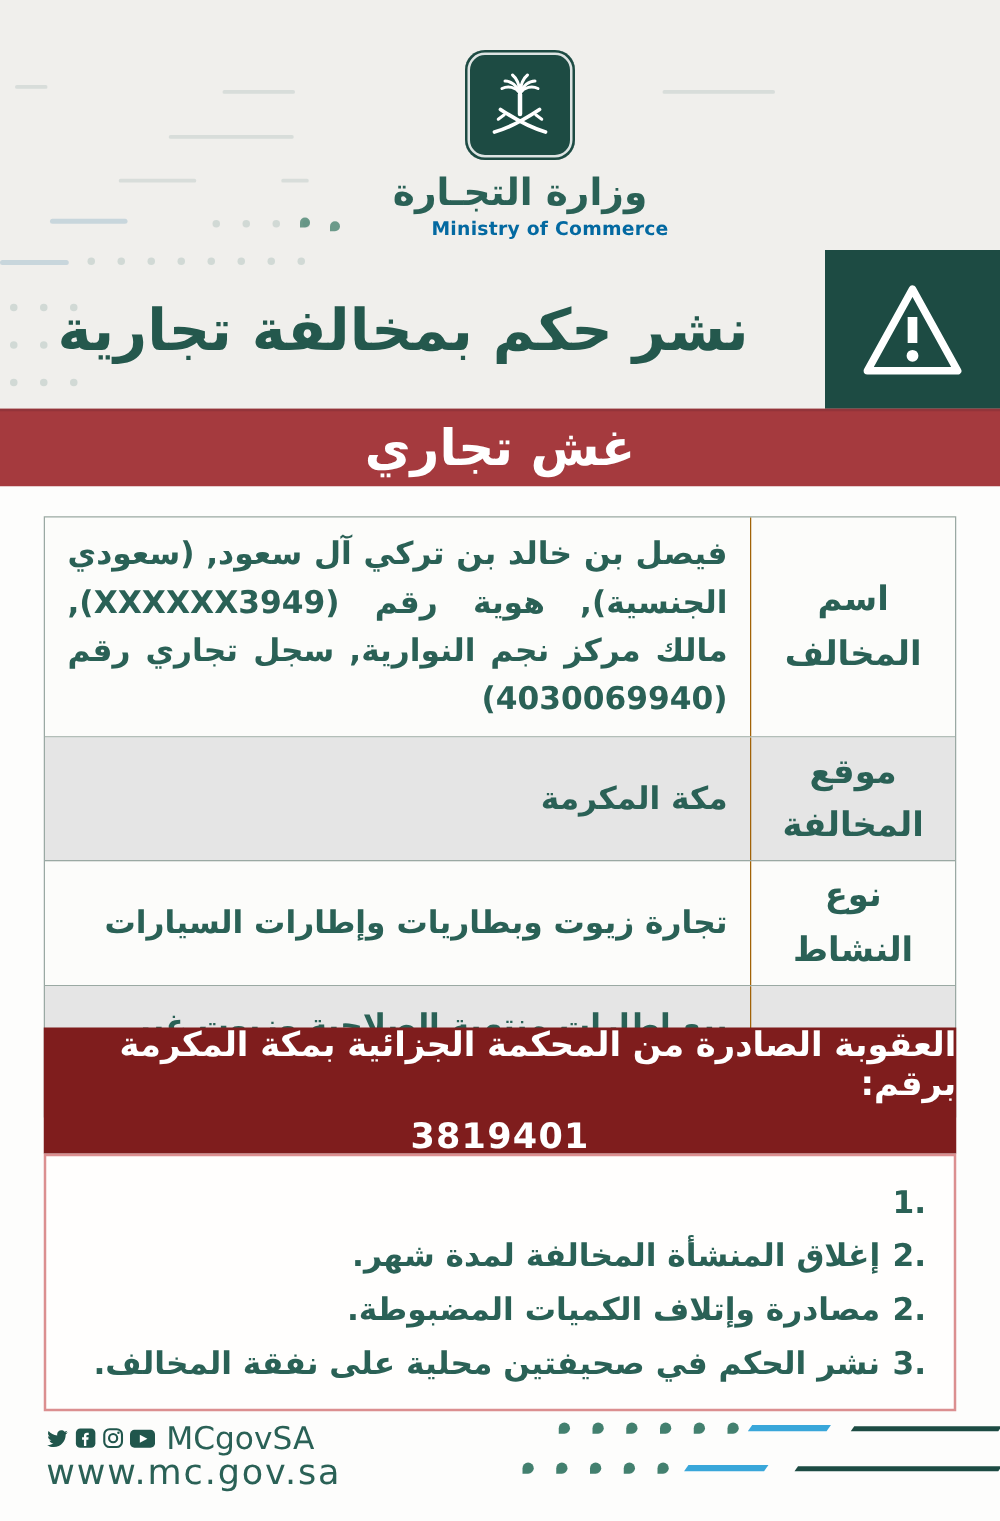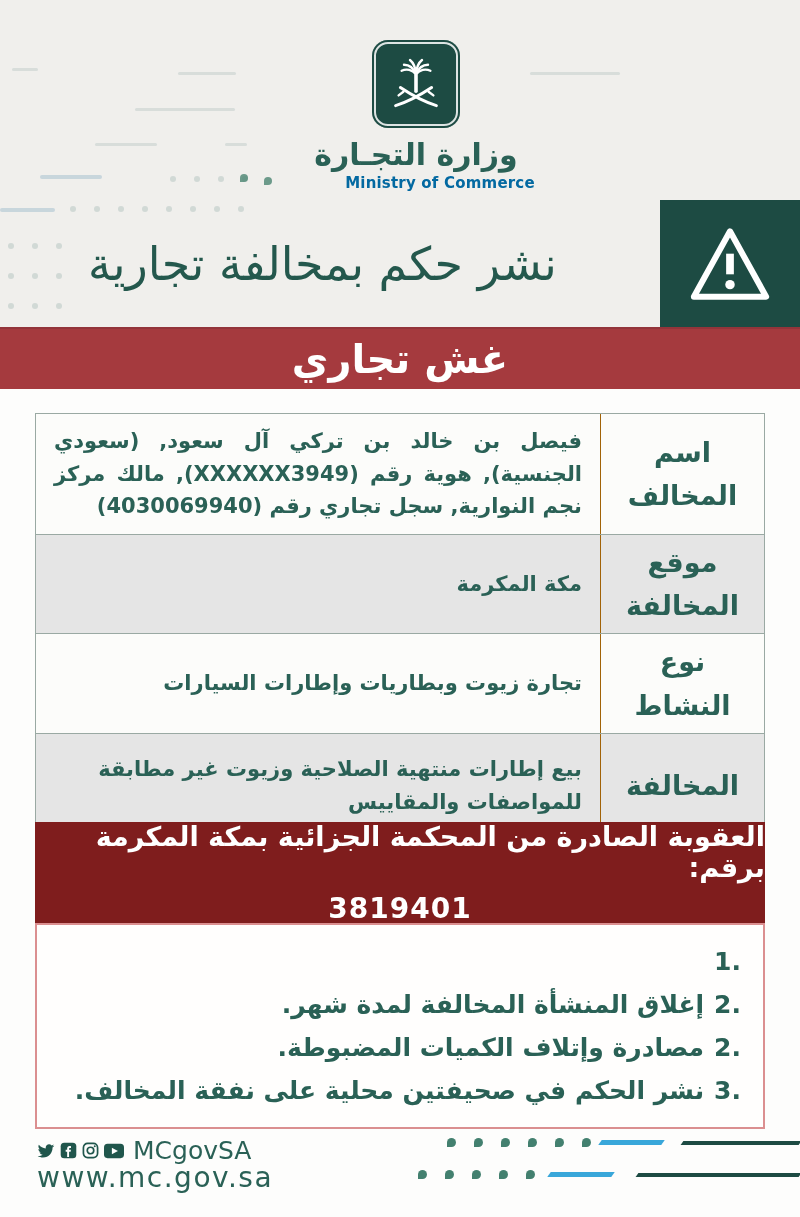--- a/index.html
+++ b/index.html
@@ -29,21 +29,21 @@
     display:flex; align-items:center; justify-content:center;
     box-shadow: inset 0 0 0 2px #1d4b43, inset 0 0 0 4px rgba(255,255,255,.85);
   }
   .logo-ar { margin-top:9px; font-size:30px; font-weight:bold; color:#2a6156; }
   .logo-en { margin-top:2px; font-size:15px; font-weight:bold; color:#0369a1; letter-spacing:.2px;padding-left:48px; }
 
   
   .header-title {
     position:absolute; top:200px; left:0; width:645px; height:127px;
     display:flex; align-items:center; justify-content:center;
-    font-size:46px; font-weight:normal; color:#24584d;
+    font-size:46px; font-weight:bold; color:#24584d;
     direction:rtl;
   }
   .warning-box {
     position:absolute; top:200px; right:0; width:140px; height:127px;
     background:#1d4b43; display:flex; align-items:center; justify-content:center;
   }
 
   
   .fraud-banner {
     position:absolute; top:327px; left:0; width:800px; height:62px;
@@ -61,21 +61,21 @@
   .drow:last-child { border-bottom:none; }
   .drow.gray { background:#e5e5e5; }
   .dlabel {
     width:164px; flex:0 0 164px; border-left:1px solid #a16207;
     display:flex; align-items:center; justify-content:center; text-align:center;
     font-size:27px; font-weight:bold; color:#2a6156; line-height:1.6;
     padding:6px 8px;
   }
   .dvalue {
     flex:1; display:flex; align-items:center;
-    font-size:21px; font-weight:bold; color:#2a6156; line-height:1.55;
+    font-size:25px; font-weight:bold; color:#2a6156; line-height:1.55;
     padding:10px 18px; text-align:right;
   }
   .dvalue.justify > span { display:block; width:100%; text-align:justify; }
   .h-r1 { min-height:121px; } .h-r2 { min-height:99px; } .h-r3 { min-height:78px; } .h-r4 { min-height:104px; }
 
   
   .penalty-head {
     position:absolute; top:822px; left:35px; width:730px; height:101px;
     background:#7f1d1d; color:#fff; direction:rtl;
     display:flex; flex-direction:column; align-items:center; justify-content:center; gap:9px;

